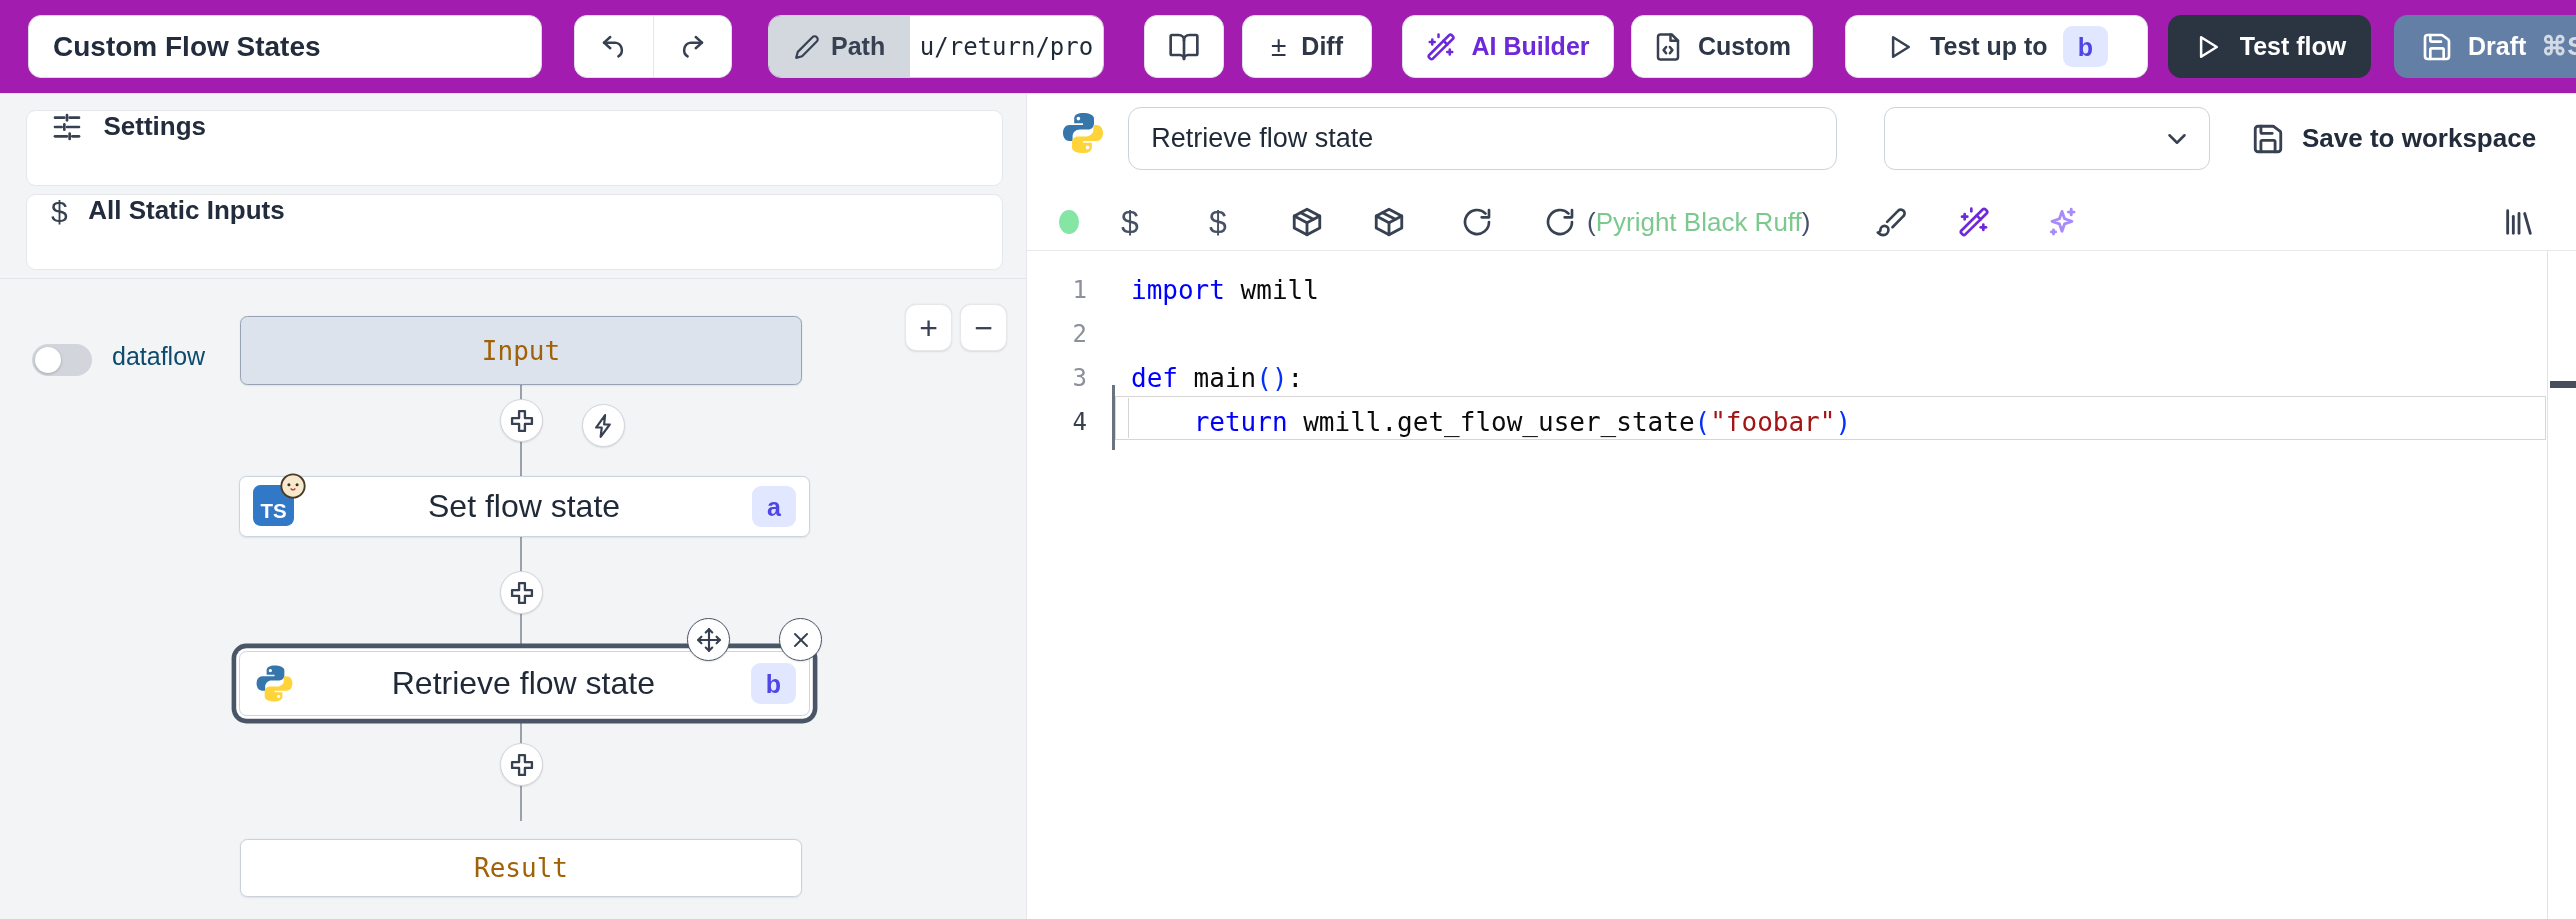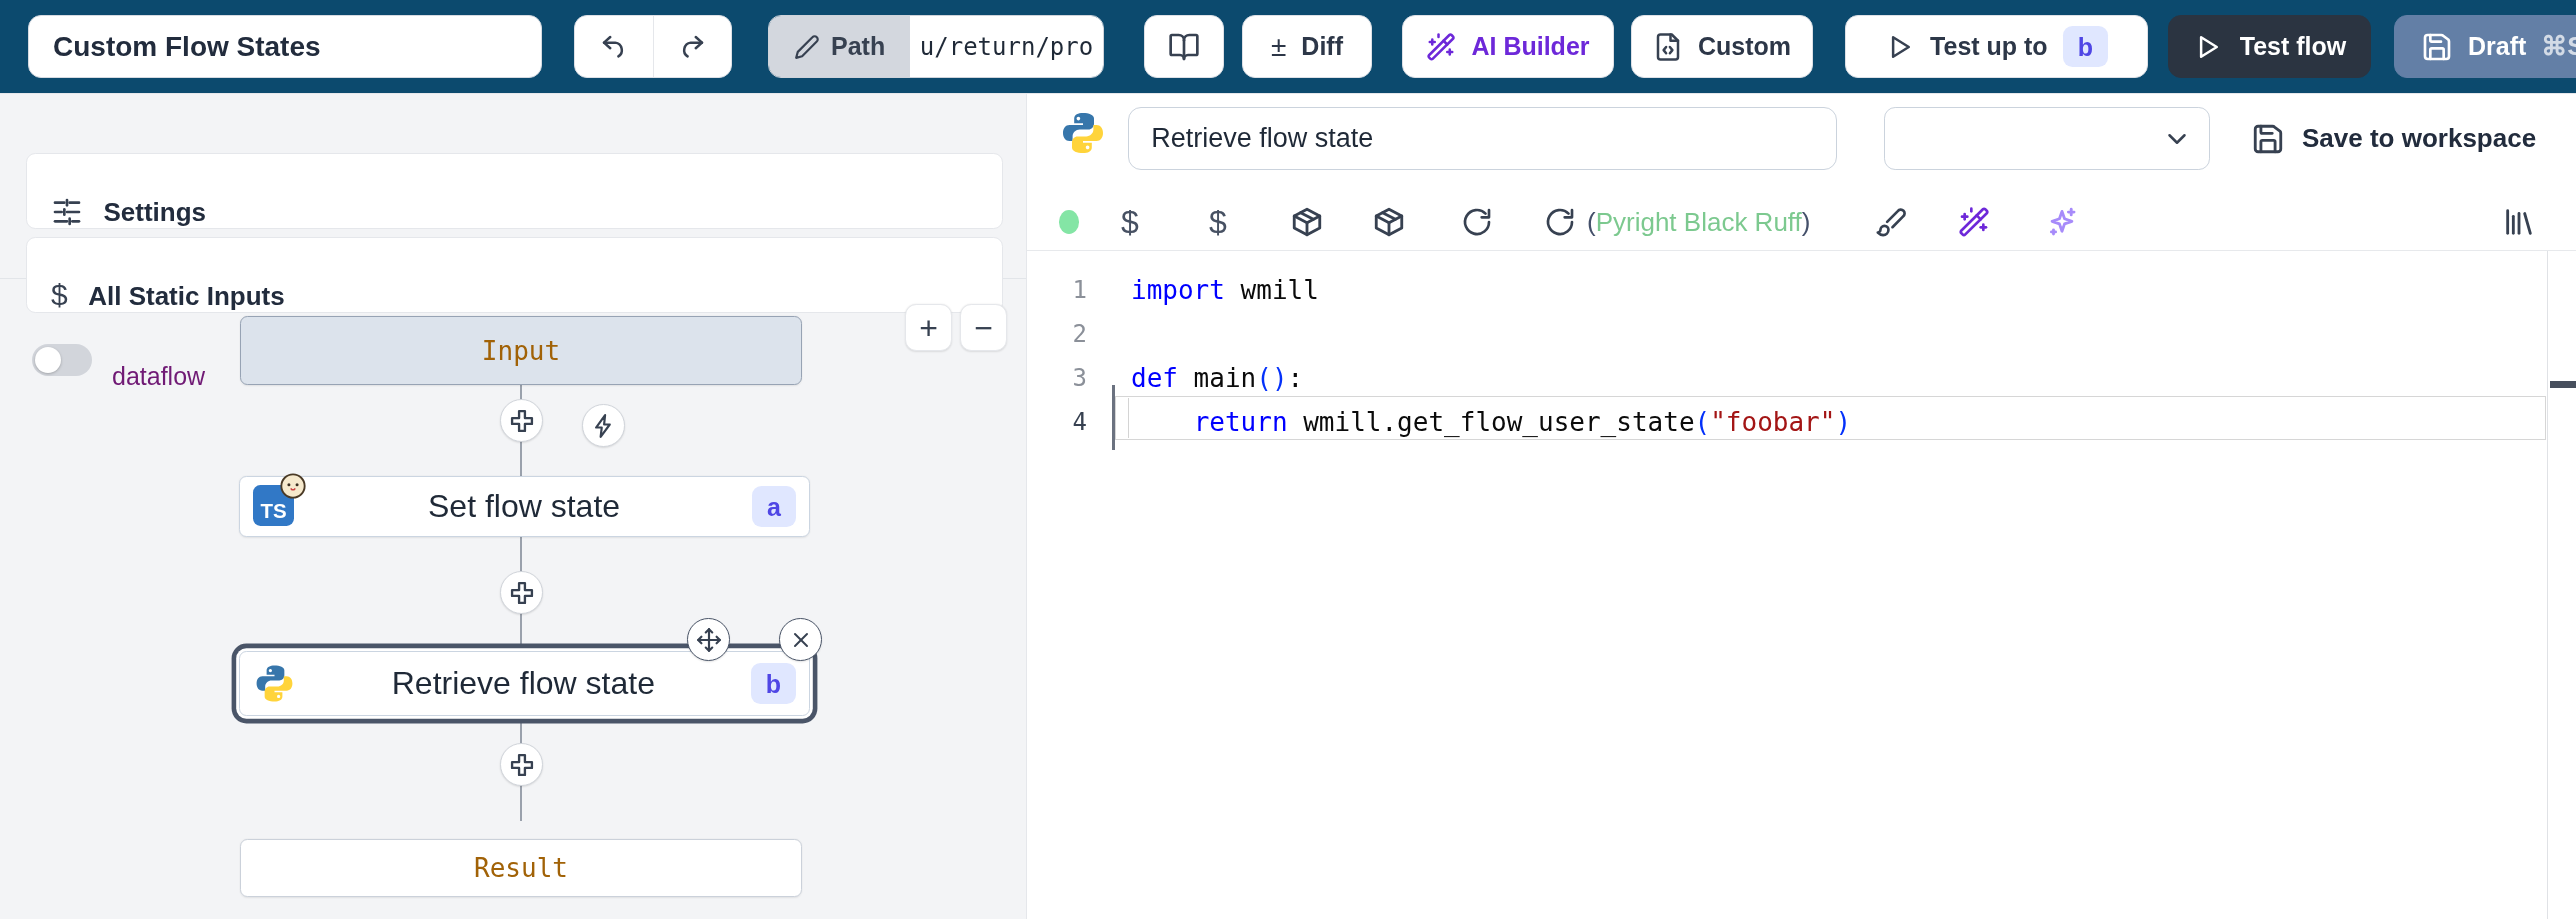--- a/index.html
+++ b/index.html
@@ -4,21 +4,21 @@
 <style>
   * { margin:0; padding:0; box-sizing:border-box; }
   html,body { width:2576px; height:919px; overflow:hidden; background:#fff;
     font-family:"Liberation Sans", sans-serif; color:#1f2937; }
   #app { position:relative; width:2576px; height:919px; }
   svg { display:block; }
   .ic { stroke:#374151; stroke-width:2; fill:none; stroke-linecap:round; stroke-linejoin:round; }
 
   
   .topbar { position:absolute; left:0; top:0; width:2576px; height:94px;
-    background:#0c4a6e; border-bottom:1.9px solid #e5e7eb; z-index:30; }
+    background:#a21caf; border-bottom:1.9px solid #e5e7eb; z-index:30; }
   .topbar > * { position:absolute; top:15px; height:63px; }
   .title-input { left:28px; width:514px; border:1.9px solid #d6dae1; border-radius:13px;
     font-family:"Liberation Sans",sans-serif; font-size:28px; font-weight:700; color:#222c3d;
     padding:0 24px; background:#fff; outline:none; }
   .btn { display:flex; align-items:center; justify-content:center; gap:15px;
     background:#fff; border:1.9px solid #dde0e6; border-radius:13px;
     font-size:25px; font-weight:600; color:#2d3748; cursor:pointer; }
   .undo-redo { left:574px; width:158px; display:flex; border:1.9px solid #dde0e6; border-radius:13px; overflow:hidden; background:#fff; }
   .undo-redo .half { flex:1; display:flex; align-items:center; justify-content:center; cursor:pointer; }
   .undo-redo .half + .half { border-left:1.9px solid #e5e7eb; }
@@ -41,32 +41,32 @@
   .draft-btn { left:2394px; width:249px; background:#637fa6; border-color:#637fa6; color:#fff;
     justify-content:flex-start; padding-left:26px; }
   .draft-btn .ic { stroke:#fff; }
   .shortcut { color:rgba(255,255,255,.72); font-weight:600; font-size:26px; white-space:nowrap; }
 
   
   .left-panel { position:absolute; left:0; top:94px; width:1027px; height:825px;
     background:#f3f4f6; border-right:1.9px solid #e5e7eb; }
   .left-top { position:absolute; left:0; top:0; width:100%; height:185px; border-bottom:1.9px solid #e2e5e9; }
   .card { position:absolute; left:26px; width:977px; height:76px; background:#fff;
-    border:1.9px solid #e5e7eb; border-radius:9.3px; display:flex; align-items:flex-end; gap:20.5px;
-    padding:0 24px; font-size:26px; font-weight:700; color:#222c3d; cursor:pointer;margin-top:43px; }
+    border:1.9px solid #e5e7eb; border-radius:9.3px; display:flex; align-items:flex-start; gap:20.5px;
+    padding:0 24px; font-size:26px; font-weight:700; color:#222c3d; cursor:pointer; }
   .card.settings { top:16px; }
   .card.inputs { top:100px; }
   .dollar-glyph { font-size:30px; font-weight:500; color:#374151; font-family:"Liberation Sans",sans-serif; }
 
   .graph { position:absolute; left:0; top:185px; width:1026px; height:640px; }
   .toggle { position:absolute; left:32px; top:65px; width:60px; height:32px; background:#d2d5db;
     border-radius:16px; cursor:pointer; }
   .toggle .knob { position:absolute; left:2.8px; top:2.8px; width:26px; height:26px; border-radius:50%;
     background:#fff; box-shadow:0 0.9px 2.8px rgba(0,0,0,.25); }
-  .toggle-label { position:absolute; left:112px; top:63px; font-size:25px; color:#701a75;margin-top:20px; }
+  .toggle-label { position:absolute; left:112px; top:63px; font-size:25px; color:#0c4a6e; }
   .connector { position:absolute; left:520px; top:86px; width:1.9px; height:456px; background:#9aa1ac; }
   .gnode { position:absolute; background:#fff; border:1.9px solid #cbd1da; border-radius:7.4px;
     box-shadow:0 0.9px 1.9px rgba(0,0,0,.08); display:flex; align-items:center; justify-content:center;
     cursor:pointer; }
   .gnode.mono { font-family:"DejaVu Sans Mono",monospace; font-size:26px; color:#a16207;margin-top:20px; }
   .node-input { left:240px; top:17px; width:562px; height:69px; background:#dce3ec; border-color:#97a3b4; }
   .node-result { left:240px; top:540px; width:562px; height:58px; }
   .zoom-btn { position:absolute; top:25px; width:47px; height:47px; background:#fff; border:1.9px solid #e5e7eb;
     border-radius:11.2px; box-shadow:0 0.9px 1.9px rgba(0,0,0,.1); display:flex; align-items:center;
     justify-content:center; font-size:32px; color:#374151; cursor:pointer; line-height:1; }

